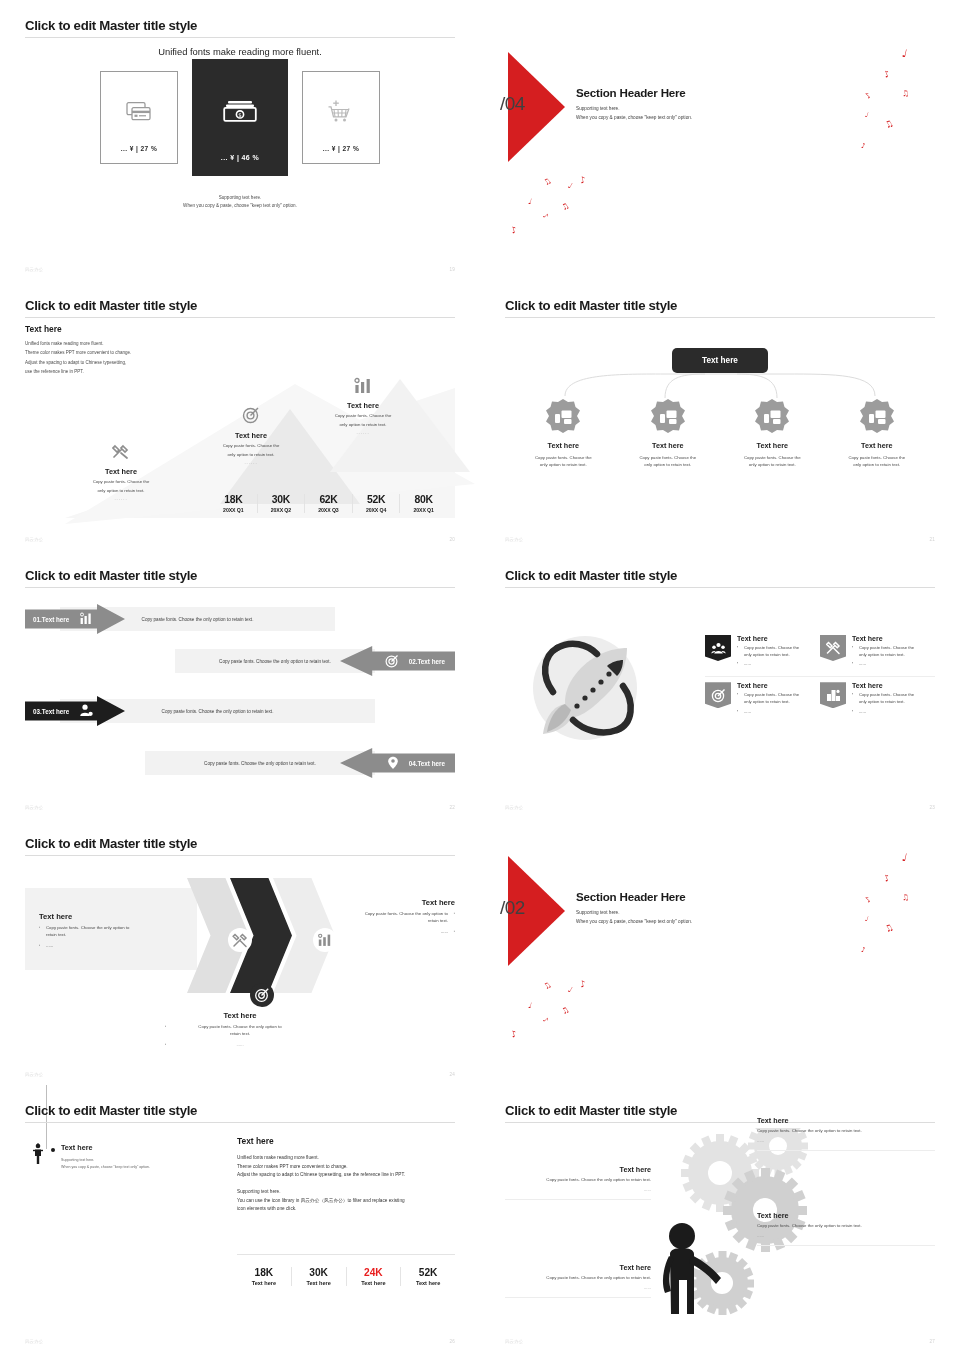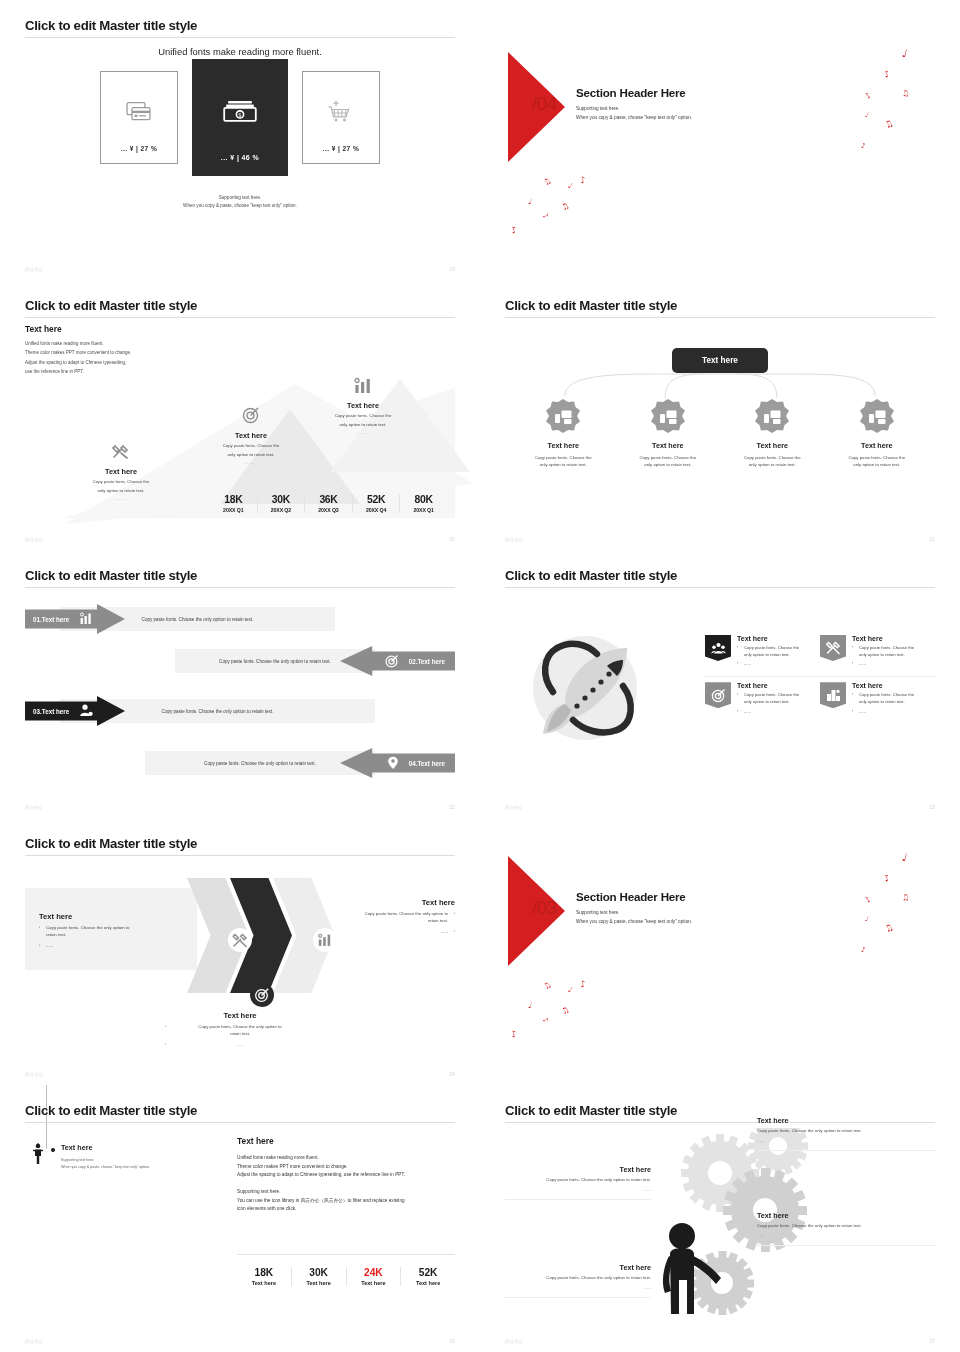--- a/index.html
+++ b/index.html
@@ -89,22 +89,22 @@
   
   .sec-wrap { position: absolute; inset: 0; }
   .sec-tri {
     position: absolute; left: 28px; top: 52px;
     width: 0; height: 0;
     border-top: 55px solid transparent;
     border-bottom: 55px solid transparent;
     border-left: 57px solid #D51E20;
   }
   .sec-num {
-    position: absolute; left: 52px; top: 93px;
-    font-size: 19px; color: #b91c1c; font-weight: 400;
+    position: absolute; left: 20px; top: 93px;
+    font-size: 19px; color: #404040; font-weight: 400;
     letter-spacing: -0.5px;
   }
   .sec-txt { position: absolute; left: 96px; top: 86px; }
   .sec-h {
     font-size: 11.6px; font-weight: bold; color: #1a1a1a;
     letter-spacing: -0.2px; margin: 0 0 5px 0;
   }
   .sec-p { font-size: 4.7px; color: #3c3c3c; line-height: 2.0; margin: 0; }
 
   .notes { position: absolute; inset: 0; pointer-events: none; }
@@ -399,21 +399,21 @@
       <div class="kpi-row">
         <div class="kpi">
           <div class="v">18K</div>
           <div class="k">20XX Q1</div>
         </div>
         <div class="kpi">
           <div class="v">30K</div>
           <div class="k">20XX Q2</div>
         </div>
         <div class="kpi">
-          <div class="v">36K</div>
+          <div class="v">62K</div>
           <div class="k">20XX Q3</div>
         </div>
         <div class="kpi">
           <div class="v">52K</div>
           <div class="k">20XX Q4</div>
         </div>
         <div class="kpi">
           <div class="v">80K</div>
           <div class="k">20XX Q1</div>
         </div>
@@ -750,21 +750,21 @@
     </div>
     <div class="footer">
       <span>风云办公</span>
       <span class="pg">24</span>
     </div>
   </div>
 
   <div class="slide">
     <div class="sec-wrap">
       <div class="sec-tri" style="top:38px"></div>
-      <div class="sec-num" style="top:79px">/03</div>
+      <div class="sec-num" style="top:79px">/02</div>
       <div class="sec-txt" style="top:72px">
         <div class="sec-h">Section Header Here</div>
         <div class="sec-p">Supporting text here.</div>
         <div class="sec-p">When you copy &amp; paste, choose "keep text only" option.</div>
       </div>
       <div class="notes">
         <span class="note" style="left:422px;top:34px;font-size:11px;transform:rotate(12deg)">♩</span>
         <span class="note" style="left:404px;top:56px;font-size:9px;transform:rotate(-22deg)">♪</span>
         <span class="note" style="left:422px;top:76px;font-size:8px;transform:rotate(-8deg)">♫</span>
         <span class="note" style="left:386px;top:78px;font-size:8px;transform:rotate(-48deg)">♪</span>

